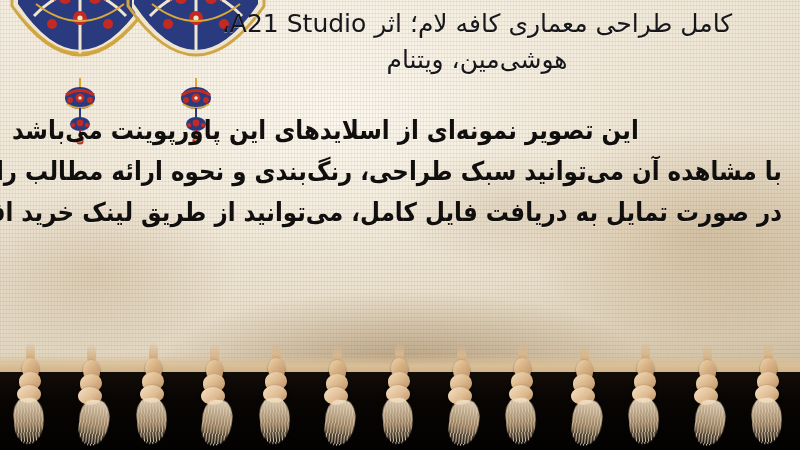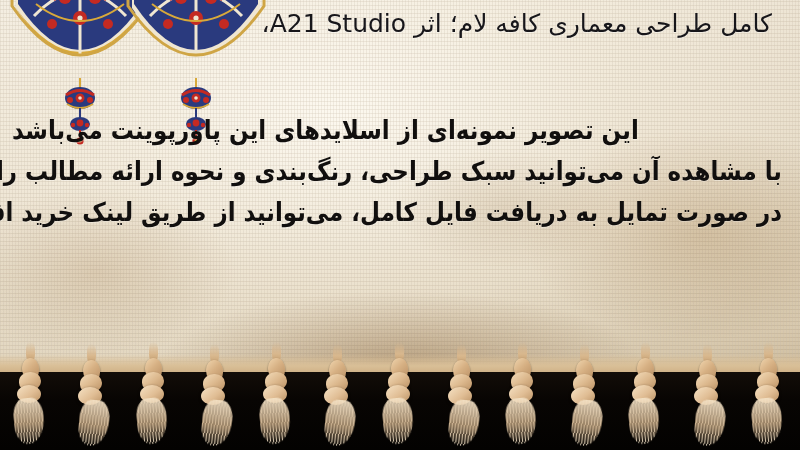--- a/index.html
+++ b/index.html
@@ -100,21 +100,21 @@
   .medallion{position:absolute;top:-46px;width:140px;height:150px;}
   .med-a{left:10px;}
   .med-b{left:126px;}
   .pendant{position:absolute;width:46px;height:76px;}
   .pend-a{left:57px;top:78px;}
   .pend-b{left:173px;top:78px;}
 
   
   .title{
     position:absolute;right:28px;top:6px;width:590px;
-    direction:rtl;
+    text-align:center;direction:rtl;
     font-family:"DejaVu Sans","Liberation Sans",sans-serif;
     font-size:25px;line-height:36px;color:#17161a;
     letter-spacing:0px;
     text-shadow:0 1px 0 rgba(255,255,255,.35);
   }
 
   .body-block{
     position:absolute;right:18px;top:108px;width:770px;
     direction:rtl;text-align:left;
   }
@@ -407,20 +407,21 @@
         <circle cx="30" cy="47" r="2.2" fill="#c42a22"></circle>
         <path d="M23,52 L23,60" stroke="#c42a22" stroke-width="2"></path>
         <circle cx="23" cy="63" r="3.6" fill="#c42a22"></circle>
         <circle cx="23" cy="63" r="1.4" fill="#d8a93a"></circle>
       </g>
     </svg>
   </div>
 
   <div class="title">
     <div>کامل طراحی معماری کافه لام؛ اثر A21 Studio،</div>
+    <div>هوشی‌مین، ویتنام</div>
   </div>
 
   <div class="body-block">
     <div class="body-line l1">این تصویر نمونه‌ای از اسلایدهای این پاورپوینت می‌باشد</div>
     <div class="body-line l2">با مشاهده آن می‌توانید سبک طراحی، رنگ‌بندی و نحوه ارائه مطالب را بررسی نمایید</div>
     <div class="body-line l3">در صورت تمایل به دریافت فایل کامل، می‌توانید از طریق لینک خرید اقدام فرمایید</div>
   </div>
 
 </div>
 

